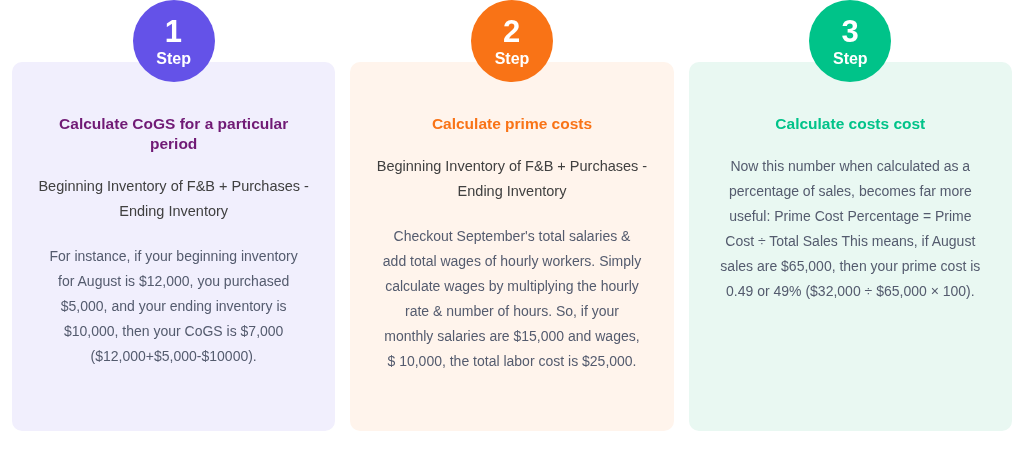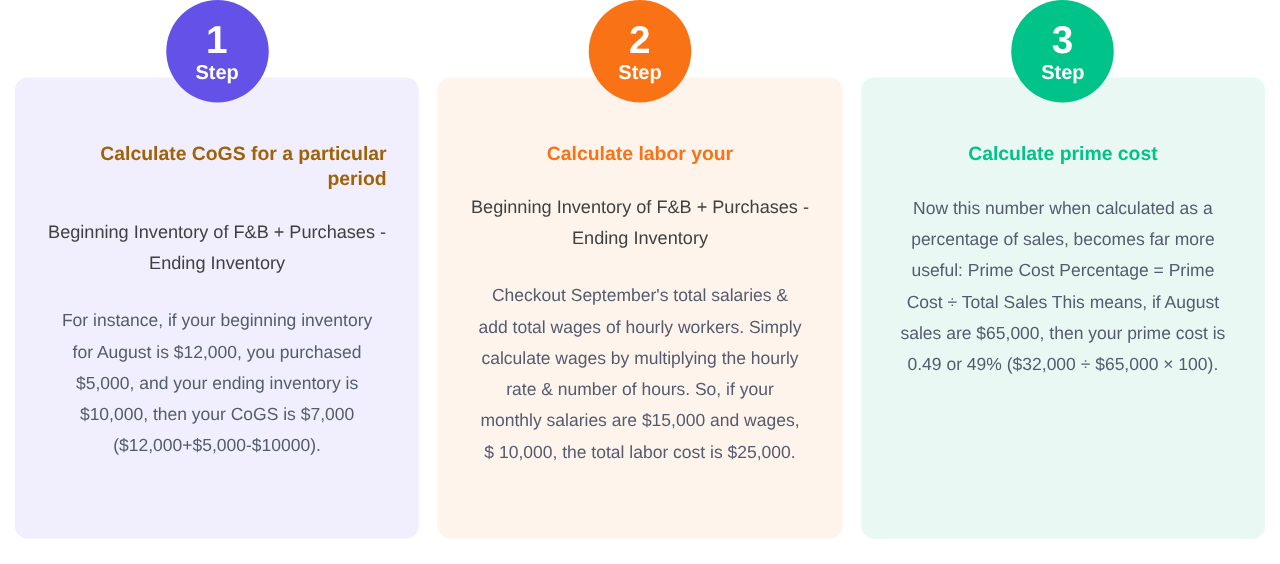--- a/index.html
+++ b/index.html
@@ -84,38 +84,38 @@
 <body>
 
 <div class="board">
   <div class="cards">
 
     <div class="card" id="card-0" style="background: rgb(241, 239, 253);">
       <div class="badge" id="badge-0" style="background: rgb(100, 82, 232);">
         <span class="badge-num">1</span>
         <span class="badge-label">Step</span>
       </div>
-      <h3 class="card-title" id="title-0" style="color: #a16207; text-align: right;">Calculate CoGS for a particular period</h3>
+      <h3 class="card-title" id="title-0" style="color: #701a75;">Calculate CoGS for a particular period</h3>
       <p class="card-formula">Beginning Inventory of F&amp;B + Purchases - Ending Inventory</p>
       <p class="card-body">For instance, if your beginning inventory for August is $12,000, you purchased $5,000, and your ending inventory is $10,000, then your CoGS is $7,000 ($12,000+$5,000-$10000).</p>
     </div>
 
     <div class="card" id="card-1" style="background: rgb(255, 244, 236);">
       <div class="badge" id="badge-1" style="background: rgb(249, 115, 22);">
         <span class="badge-num">2</span>
         <span class="badge-label">Step</span>
       </div>
-      <h3 class="card-title" id="title-1" style="color: rgb(249, 115, 22);">Calculate labor your</h3>
+      <h3 class="card-title" id="title-1" style="color: rgb(249, 115, 22);">Calculate prime costs</h3>
       <p class="card-formula">Beginning Inventory of F&amp;B + Purchases - Ending Inventory</p>
       <p class="card-body">Checkout September's total salaries &amp; add total wages of hourly workers. Simply calculate wages by multiplying the hourly rate &amp; number of hours. So, if your monthly salaries are $15,000 and wages, $ 10,000, the total labor cost is $25,000.</p>
     </div>
 
     <div class="card" id="card-2" style="background: rgb(233, 248, 242);">
       <div class="badge" id="badge-2" style="background: rgb(0, 195, 137);">
         <span class="badge-num">3</span>
         <span class="badge-label">Step</span>
       </div>
-      <h3 class="card-title" id="title-2" style="color: rgb(0, 195, 137);">Calculate prime cost</h3>
+      <h3 class="card-title" id="title-2" style="color: rgb(0, 195, 137);">Calculate costs cost</h3>
       <p class="card-body">Now this number when calculated as a percentage of sales, becomes far more useful: Prime Cost Percentage = Prime Cost ÷ Total Sales This means, if August sales are $65,000, then your prime cost is 0.49 or 49% ($32,000 ÷ $65,000 × 100).</p>
     </div>
 
   </div>
 </div>
 
 </body></html>

